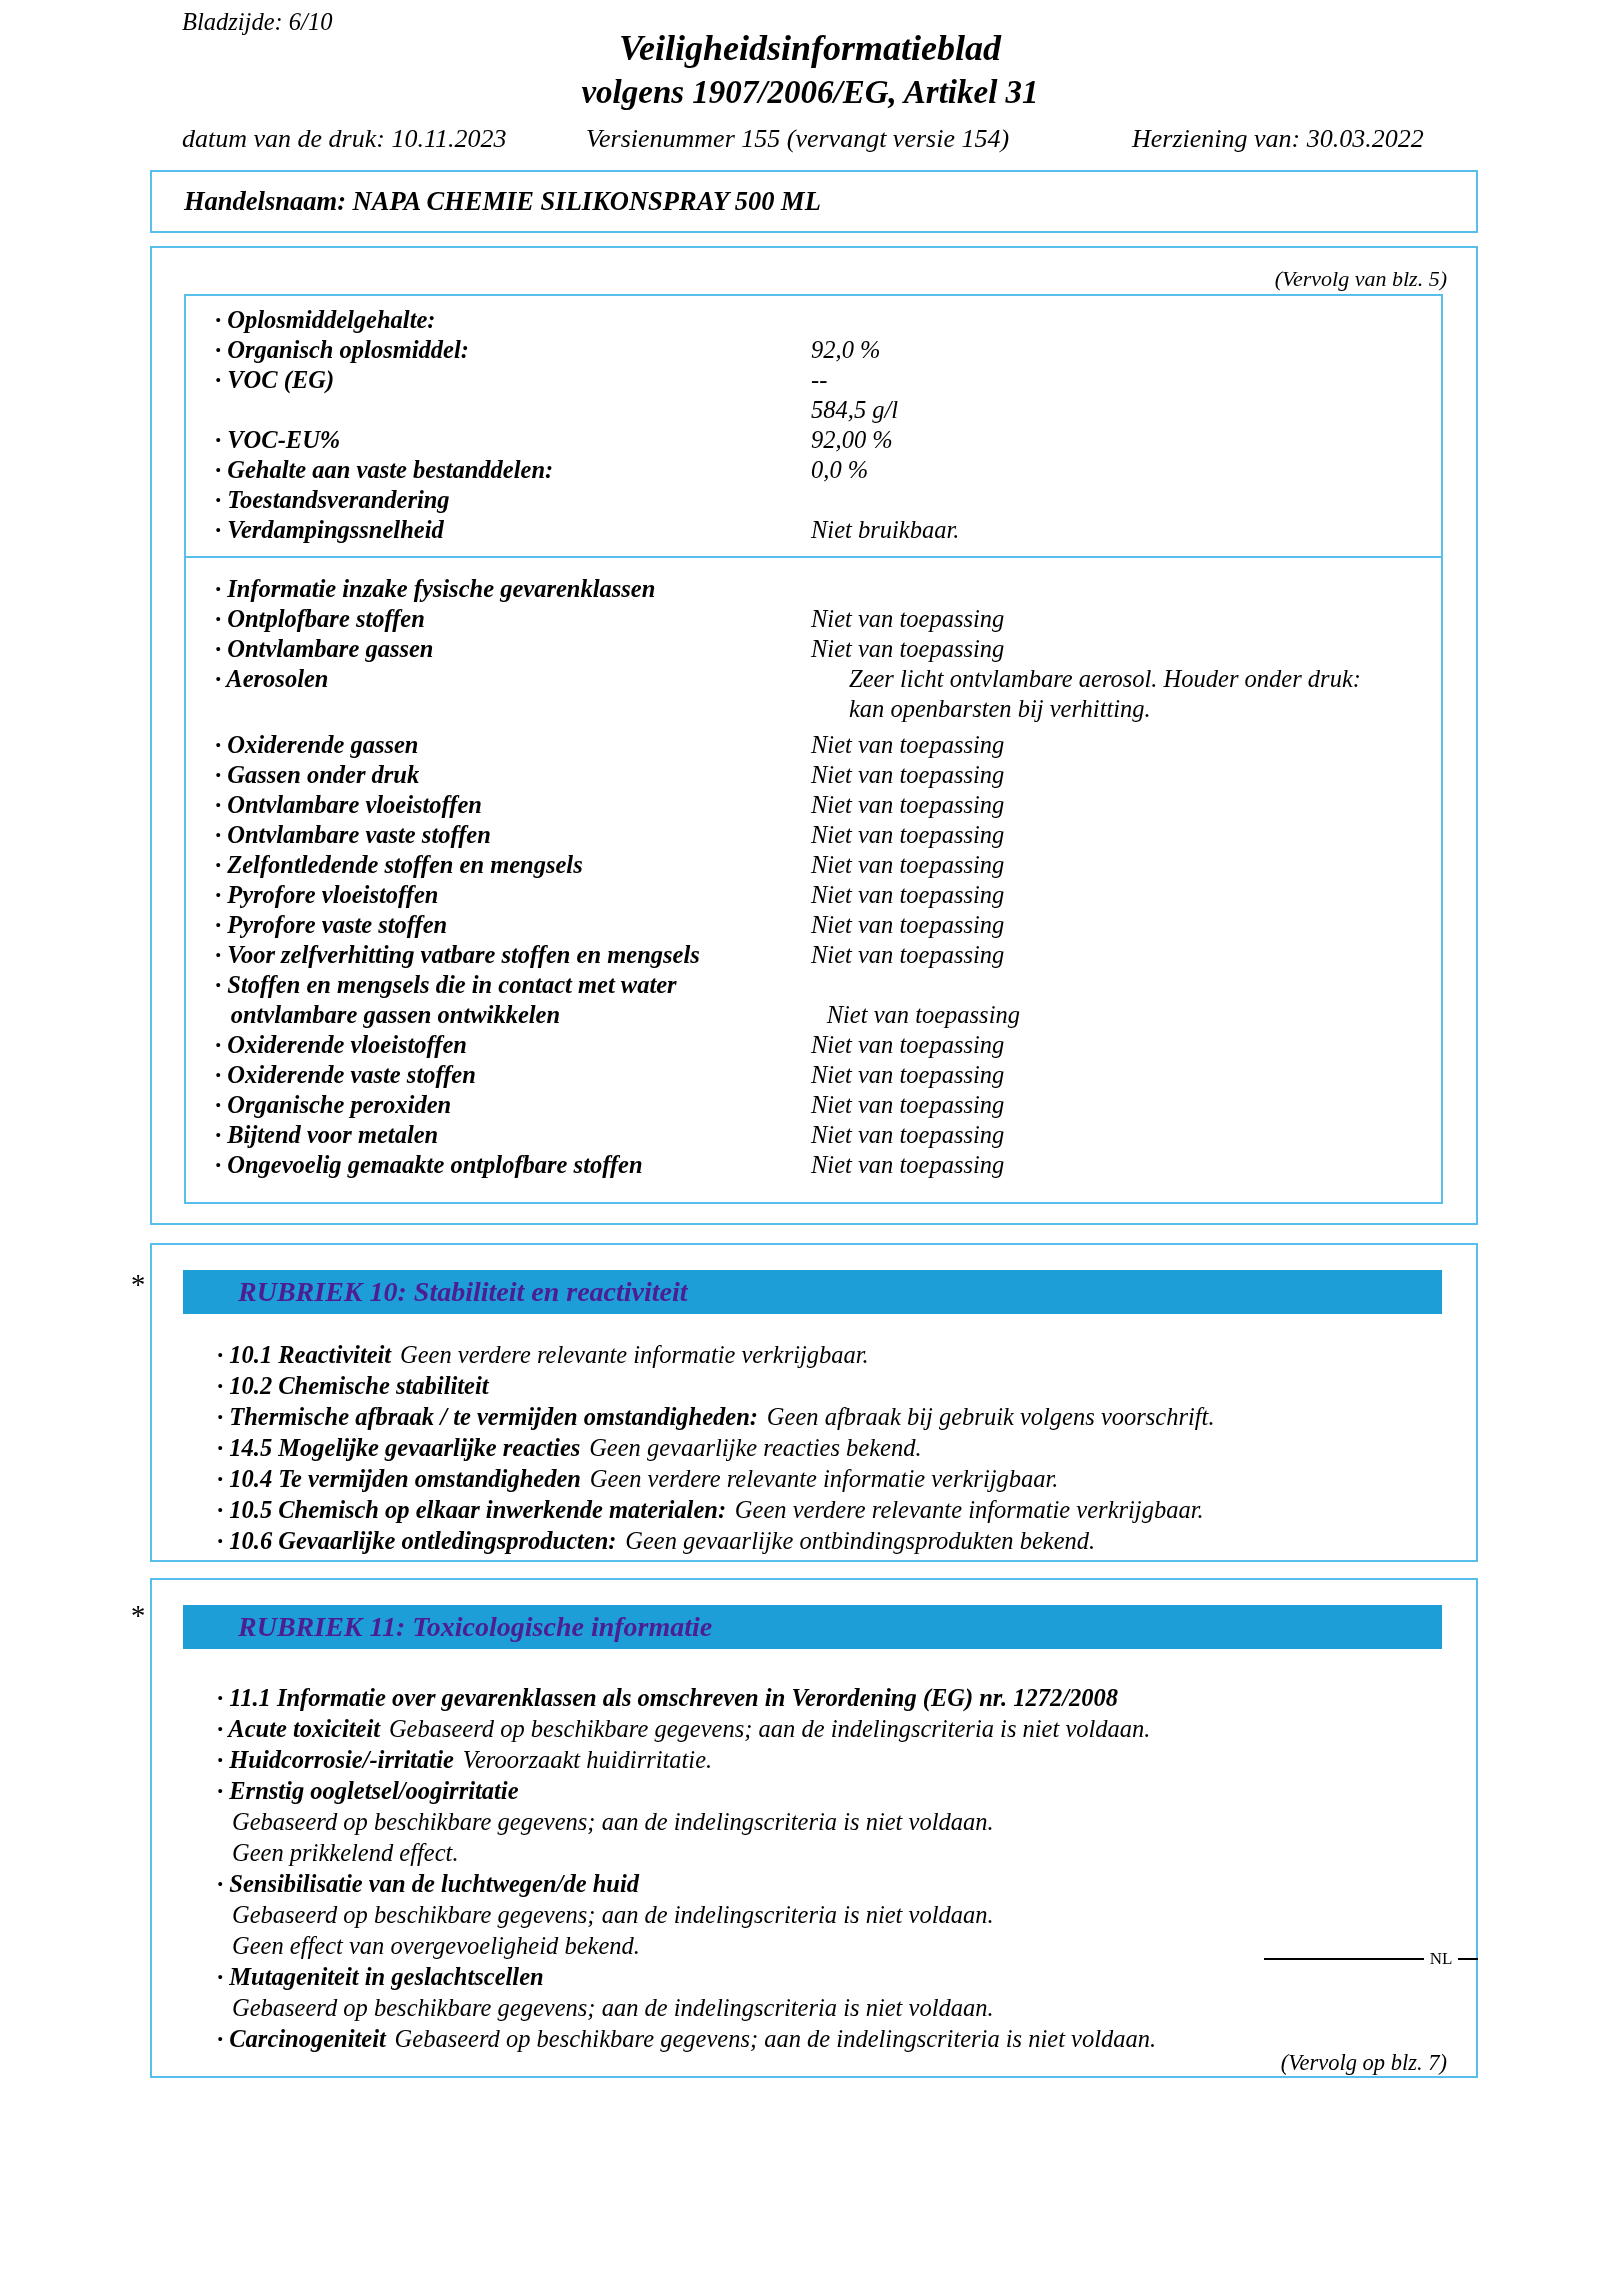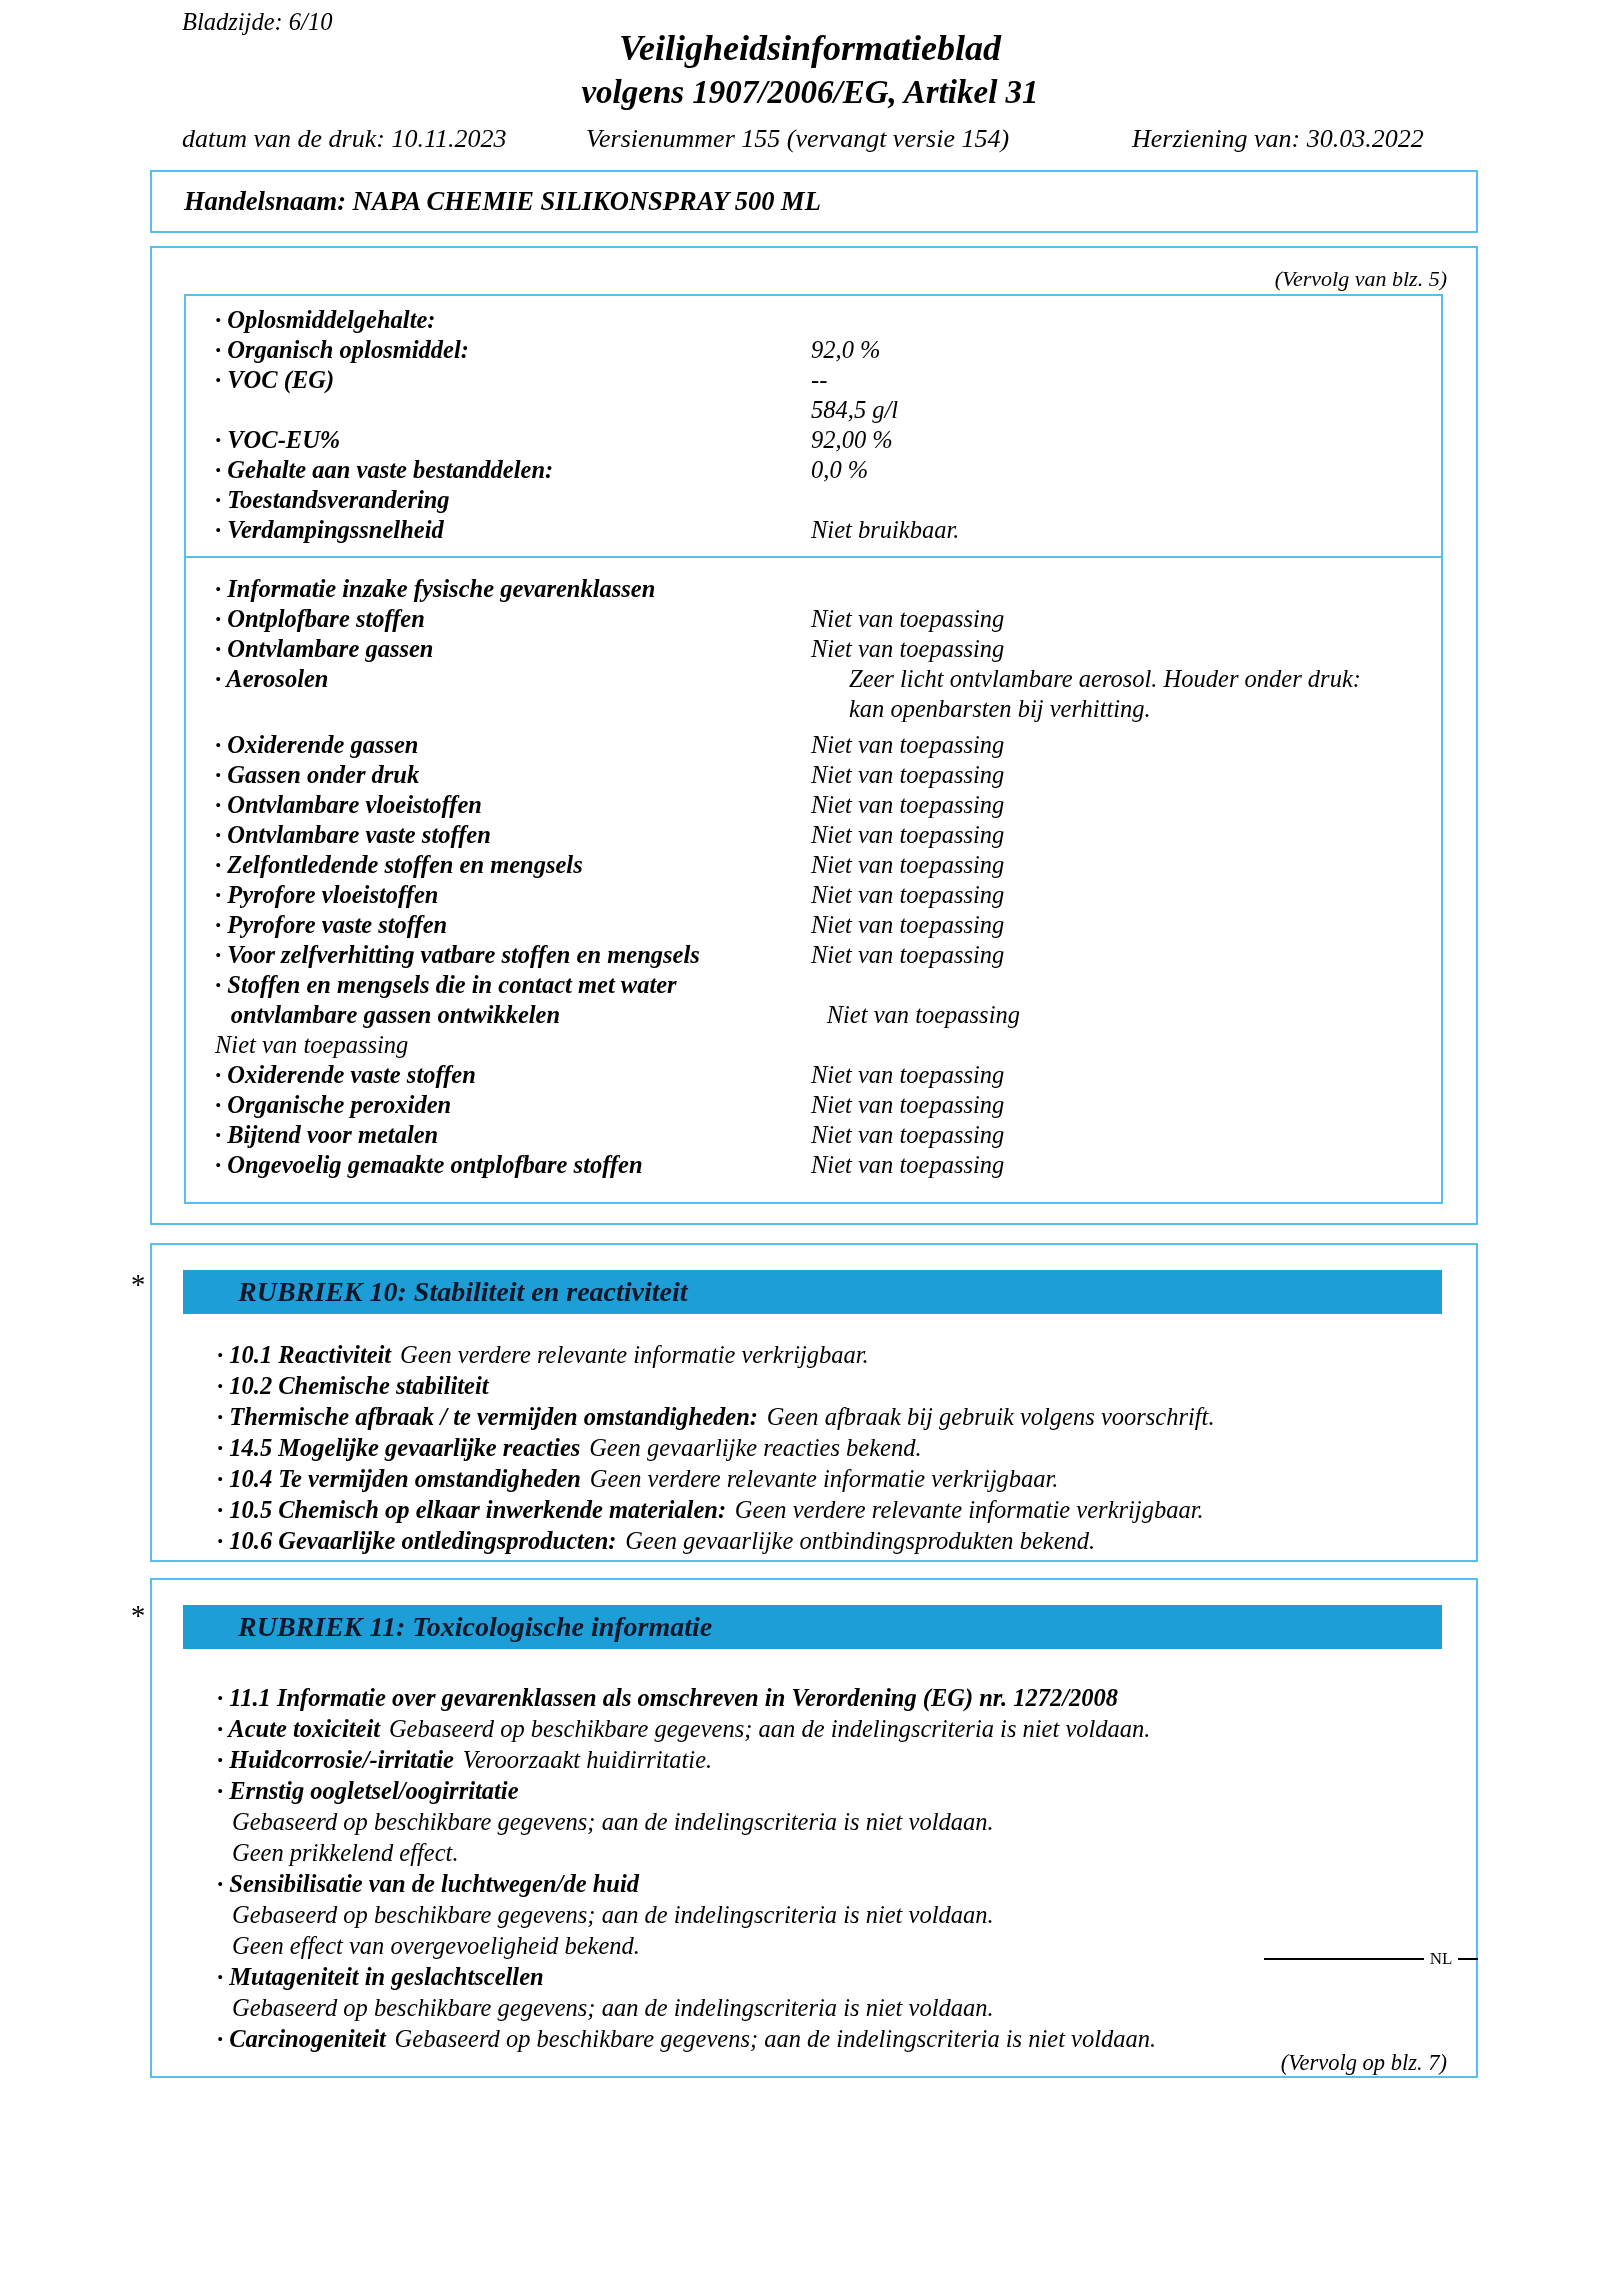--- a/index.html
+++ b/index.html
@@ -30,21 +30,21 @@
   .tbl2{padding-top:15.7px;}
   .trow{display:flex;padding-left:29px;min-height:30px;line-height:30px;}
   .tlabel{width:596px;flex:none;font-weight:bold;}
   .tlabel.l2{padding-left:15.7px;}
   .tvalue{white-space:pre-line;}
   .trow.gap{margin-bottom:5.9px;gap:38px;}
 
   .sec-box10{top:1243px;height:319px;}
   .sec-box11{top:1578px;height:500px;}
   .secbar{position:absolute;left:31px;top:24.5px;width:1259px;height:44px;background:var(--blue-bar);
-          color:#0f172a;font-weight:bold;font-size:28px;line-height:44px;padding-left:55px;box-sizing:border-box;}
+          color:#4c1d95;font-weight:bold;font-size:28px;line-height:44px;padding-left:55px;box-sizing:border-box;}
   .sec-lines{position:absolute;left:0;right:0;}
   .sec-box10 .sec-lines{top:94px;}
   .sec-box11 .sec-lines{top:102px;}
   .sline{padding-left:65px;line-height:31px;min-height:31px;}
   .sline.cont{padding-left:80px;}
   .shead{font-weight:bold;}
   .srest{margin-left:8.8px;}
   .sline.cont .srest{margin-left:0;}
   .vervolg-op{position:absolute;right:29px;top:470px;font-size:22.5px;text-align:center;}
 
@@ -168,20 +168,21 @@
         </div>
         <div class="trow">
           <span class="tlabel">· Stoffen en mengsels die in contact met water</span>
           <span class="tvalue"></span>
         </div>
         <div class="trow">
           <span class="tlabel l2">ontvlambare gassen ontwikkelen</span>
           <span class="tvalue">Niet van toepassing</span>
         </div>
         <div class="trow">
+          <span class="tlabel">· Oxiderende vloeistoffen</span>
           <span class="tvalue">Niet van toepassing</span>
         </div>
         <div class="trow">
           <span class="tlabel">· Oxiderende vaste stoffen</span>
           <span class="tvalue">Niet van toepassing</span>
         </div>
         <div class="trow">
           <span class="tlabel">· Organische peroxiden</span>
           <span class="tvalue">Niet van toepassing</span>
         </div>

